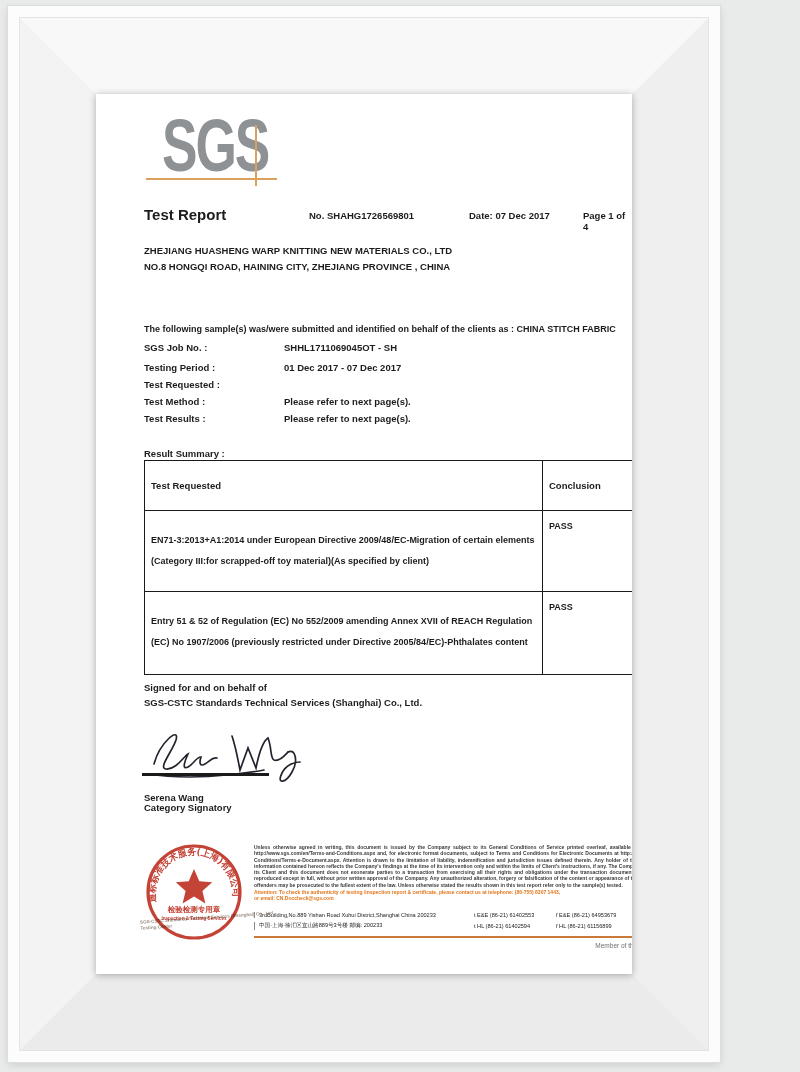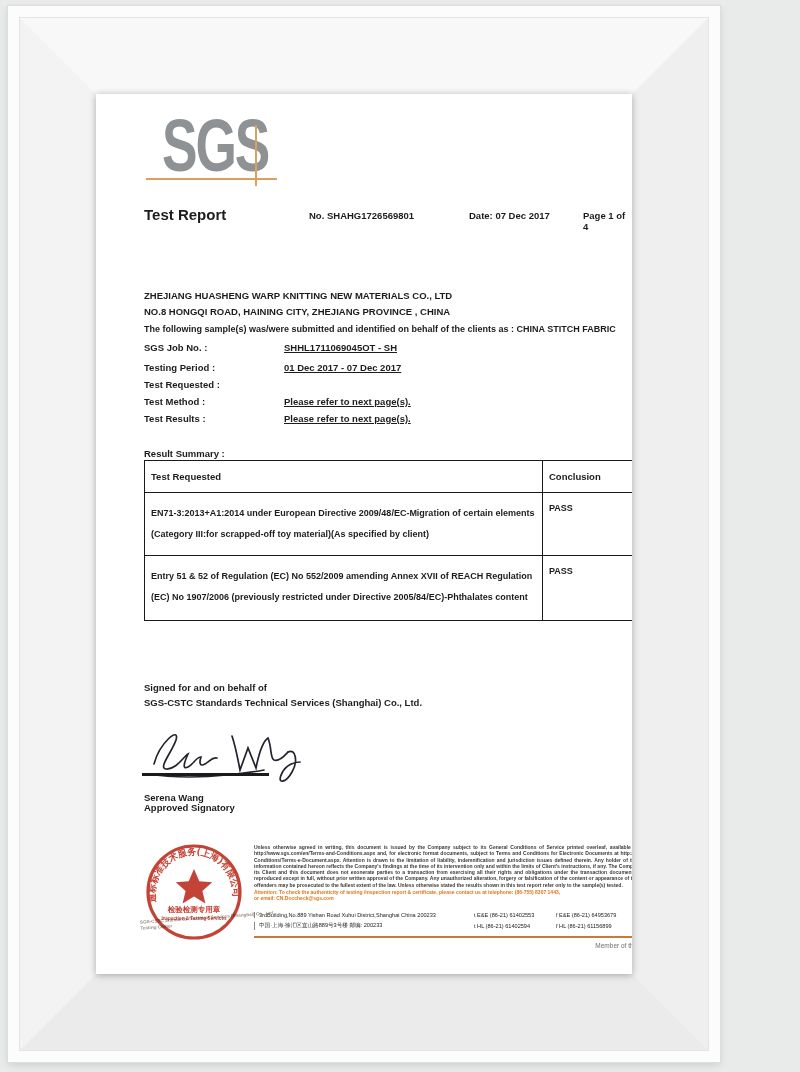--- a/index.html
+++ b/index.html
@@ -40,36 +40,36 @@
     line-height:60px;
   }
   .logo-underline{left:50px;top:84px;width:131px;height:2px;background:#dba05c;}
   .logo-vline{left:159px;top:31px;width:2px;height:61px;background:#dba05c;}
   
   .hdr-title{left:48px;top:112px;font-size:15px;font-weight:700;}
   .hdr-no{left:213px;top:116px;font-size:9.5px;font-weight:600;}
   .hdr-date{left:373px;top:116px;font-size:9.5px;font-weight:600;}
   .hdr-page{left:487px;top:116px;font-size:9.5px;font-weight:600;}
   
-  .client{left:48px;top:149px;font-size:9.5px;font-weight:600;line-height:16px;margin-top:45px;}
+  .client{left:48px;top:149px;font-size:9.5px;font-weight:600;line-height:16px;}
   
   .sample{left:48px;top:230px;font-size:9px;font-weight:600;width:520px;}
   
   .info{left:48px;top:248px;width:520px;font-size:9.5px;font-weight:600;}
   .info-row{display:flex;margin-bottom:6px;}
   .info-row.gap{margin-bottom:9px;}
   .info-label{width:140px;flex:none;}
-  .info-value{flex:1;text-decoration:underline;}
+  .info-value{flex:1;}
   
   .summary-head{left:48px;top:354px;font-size:9.5px;font-weight:700;}
   .rtable{
     left:48px;top:366px;width:508px;
     border-collapse:collapse;font-size:9px;
   }
-  .rtable th,.rtable td{border:1.5px solid #1a1a1a;padding:10px 6px;vertical-align:top;text-align:left;}
+  .rtable th,.rtable td{border:1.5px solid #1a1a1a;padding:19px 6px;vertical-align:top;text-align:left;}
   .rtable th{font-weight:700;font-size:9.5px;}
   .rtable .concl{width:96px;}
   .rtable td{line-height:21px;font-weight:600;margin-top:28px;}
   .rtable td.concl{font-weight:600;padding-top:5px;}
   
   .signed{left:48px;top:586px;font-size:9.5px;font-weight:600;line-height:15px;}
   .sig-svg{left:44px;top:622px;}
   .sig-rule{left:46px;top:679px;width:127px;height:3px;background:#1a1a1a;}
   .sig-name{left:48px;top:692px;font-size:9.5px;font-weight:600;margin-top:6px;}
   .sig-role{left:48px;top:708px;font-size:9.5px;font-weight:600;}
@@ -171,21 +171,21 @@
         <svg class="abs sig-svg" width="200" height="70" viewBox="0 0 200 70">
           <g fill="none" stroke="#23232e" stroke-width="1.7" stroke-linecap="round">
             <path d="M14,48 C20,26 40,10 36,24 C32,36 18,52 26,53 C36,54 44,40 48,38 C44,47 42,54 48,51 C54,48 56,41 61,41 C59,47 60,51 65,48 C70,45 72,41 77,42"></path>
             <path d="M92,20 C96,32 98,44 100,54 L108,32 L116,52 C118,42 122,26 128,22 C132,32 130,42 134,44 C140,46 146,38 148,36"></path>
             <path d="M148,36 C156,32 158,46 152,56 C146,67 136,69 142,57 C146,49 154,46 160,46"></path>
             <path d="M8,58 C46,64 92,60 124,54"></path>
           </g>
         </svg>
         <div class="abs sig-rule"></div>
         <div class="abs sig-name">Serena Wang</div>
-        <div class="abs sig-role">Approved Signatory</div>
+        <div class="abs sig-role">Category Signatory</div>
 
         <div class="abs disclaimer">Unless otherwise agreed in writing, this document is issued by the Company subject to its General Conditions of Service printed overleaf, available on request or accessible at http://www.sgs.com/en/Terms-and-Conditions.aspx and, for electronic format documents, subject to Terms and Conditions for Electronic Documents at http://www.sgs.com/en/Terms-and-Conditions/Terms-e-Document.aspx. Attention is drawn to the limitation of liability, indemnification and jurisdiction issues defined therein. Any holder of this document is advised that information contained hereon reflects the Company's findings at the time of its intervention only and within the limits of Client's instructions, if any. The Company's sole responsibility is to its Client and this document does not exonerate parties to a transaction from exercising all their rights and obligations under the transaction documents. This document cannot be reproduced except in full, without prior written approval of the Company. Any unauthorized alteration, forgery or falsification of the content or appearance of this document is unlawful and offenders may be prosecuted to the fullest extent of the law. Unless otherwise stated the results shown in this test report refer only to the sample(s) tested.</div>
         <div class="abs attention">
           <div>Attention: To check the authenticity of testing /inspection report &amp; certificate, please contact us at telephone: (86-755) 8307 1443,</div>
           <div>or email: CN.Doccheck@sgs.com</div>
         </div>
 
         <div class="abs contact">
           <div class="contact-row">
             <span class="c-addr">3rdBuilding,No.889 Yishan Road Xuhui District,Shanghai China  200233</span>

